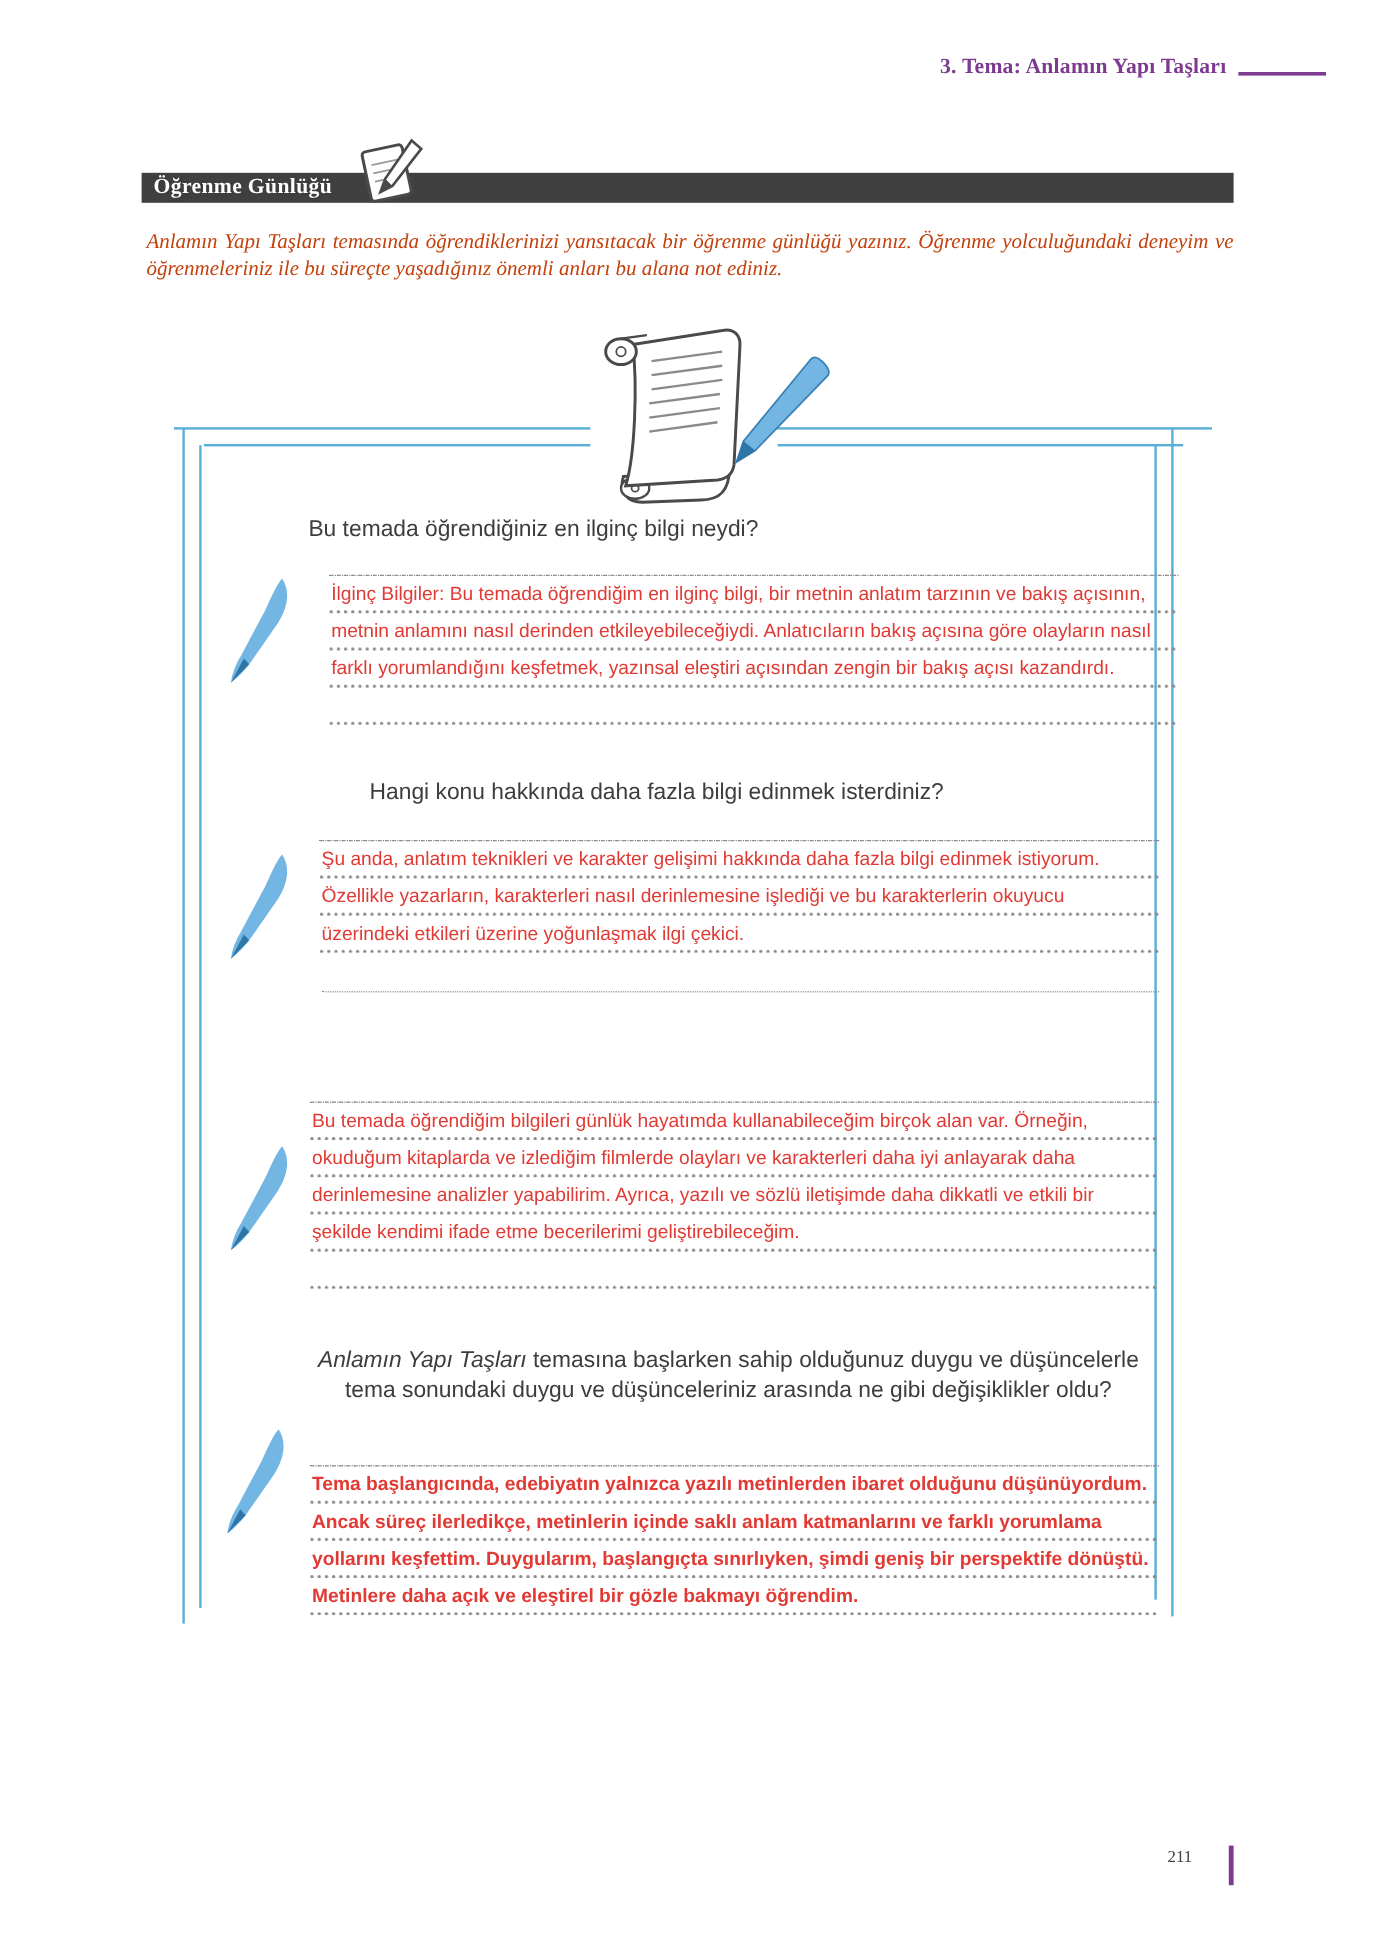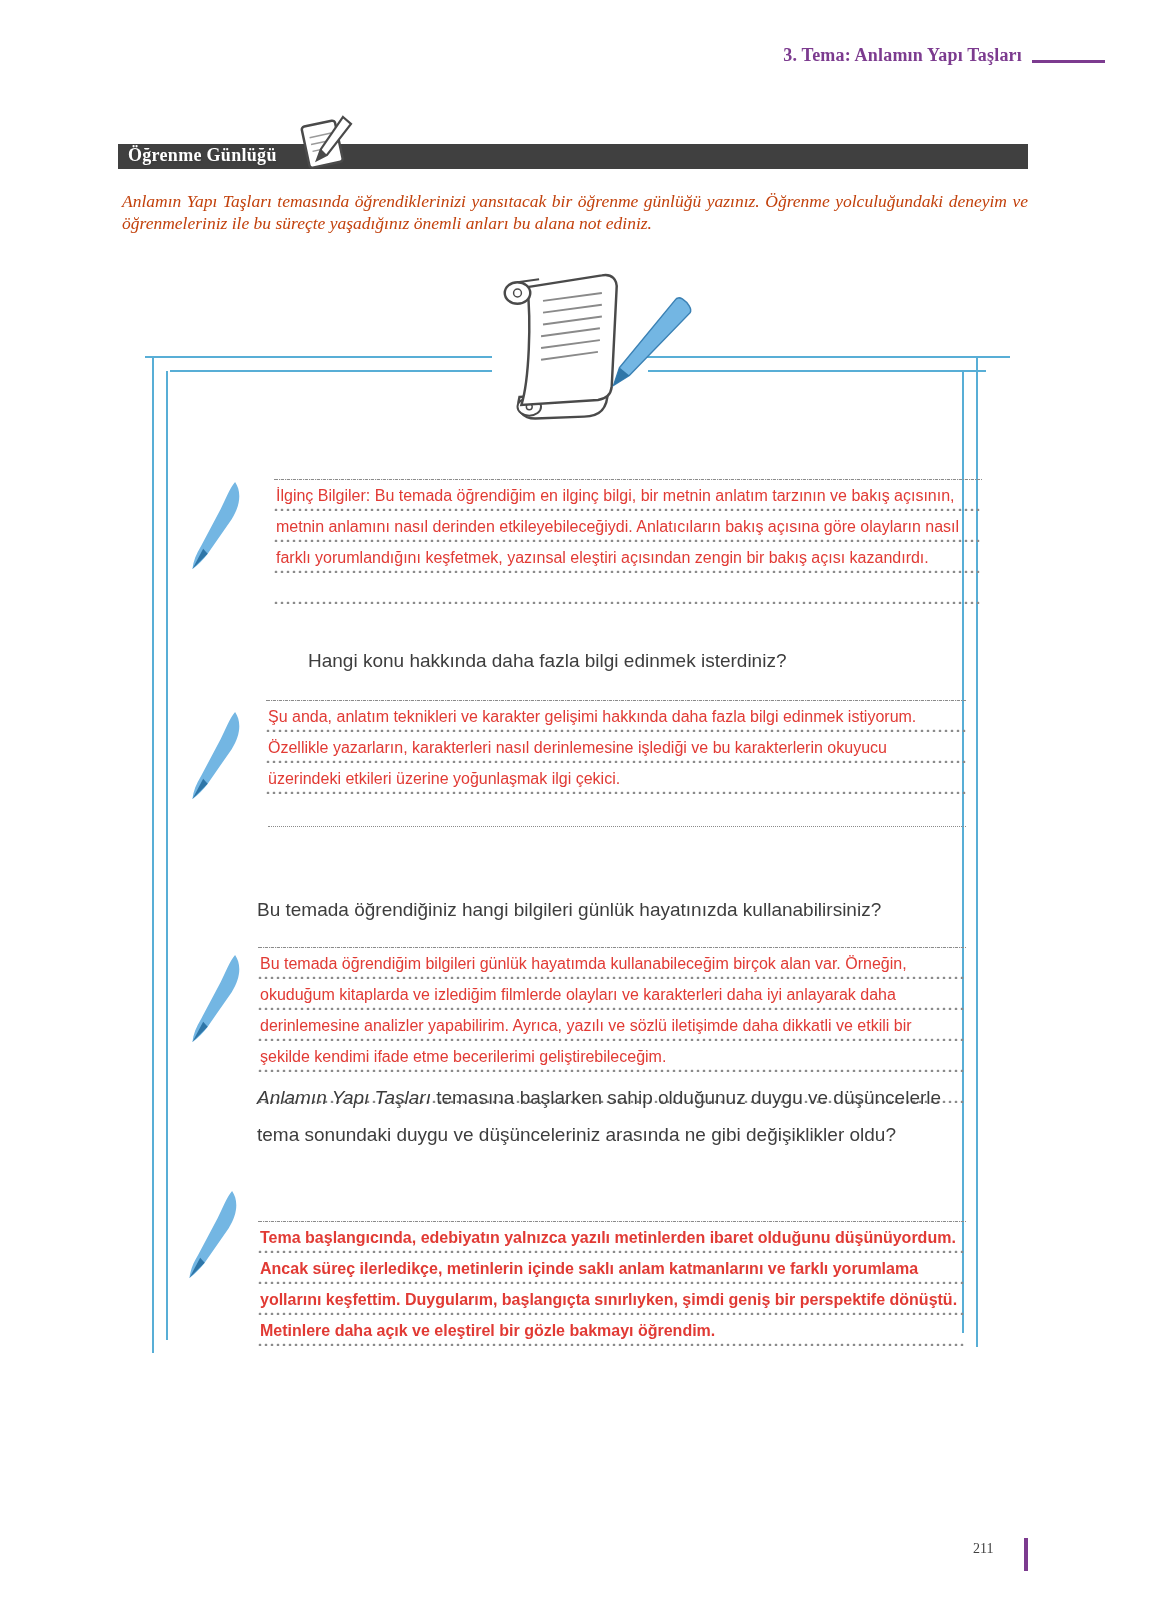--- a/index.html
+++ b/index.html
@@ -44,34 +44,34 @@
   #fl-lv1 { left:152px; top:357px; width:2px; height:996px; }
   #fl-lv2 { left:166px; top:371px; width:2px; height:969px; }
   #fl-rv1 { left:976px; top:357px; width:2px; height:990px; }
   #fl-rv2 { left:962px; top:371px; width:2px; height:962px; }
 
   
   .question { position:absolute; font-size:19px; color:#3d3d3d; }
   #q1 { left:257px; top:431px; }
   #q2 { left:260px; top:650px;margin-left:48px; }
   #q3 { left:257px; top:899px; }
-  #q4 { left:257px; top:1079px; width:700px; line-height:37px; }
+  #q4 { left:257px; top:1121px; width:700px; line-height:25px;text-align:center; }
   .q-italic { font-style:italic; }
 
   
   .answer {
     position:absolute; left:258px; width:708px;
     font-size:16px; line-height:31px; color:#e13a34;
     border-top:1px dotted #8b8b8b; padding:0 2px;
     background-image: radial-gradient(circle at 2px 30px, #8b8b8b 1.1px, rgba(139,139,139,0) 1.7px);
     background-size: 6px 31px;
   }
   #a1 { top:479px;  height:125px;margin-left:16px; }
   #a2 { top:700px;  height:94px; left:266px; width:700px; }
-  #a3 { top:947px;  height:156px; }
+  #a3 { top:918px;  height:156px; }
   #a4 { top:1221px; height:125px;font-weight:bold; }
   .extra-line { position:absolute; left:268px; top:826px; width:698px; height:0; border-top:1px dotted #8b8b8b; }
 
   
   .pen { position:absolute; width:56px; height:102px; transform:rotate(14deg); }
   #pen1 { left:188px; top:477px; }
   #pen2 { left:188px; top:707px; }
   #pen3 { left:188px; top:950px; }
   #pen4 { left:185px; top:1186px; }
 
@@ -134,33 +134,33 @@
 
   <div class="frame" id="fl-tl1"></div>
   <div class="frame" id="fl-tl2"></div>
   <div class="frame" id="fl-tr1"></div>
   <div class="frame" id="fl-tr2"></div>
   <div class="frame" id="fl-lv1"></div>
   <div class="frame" id="fl-lv2"></div>
   <div class="frame" id="fl-rv1"></div>
   <div class="frame" id="fl-rv2"></div>
 
+  <div class="question" id="q1">Bu temada öğrendiğiniz en ilginç bilgi neydi?</div>
   <svg class="pen" id="pen1" viewBox="0 0 44 110">
       <use href="#pen-shape"></use>
     </svg>
   <div class="answer" id="a1">İlginç Bilgiler: Bu temada öğrendiğim en ilginç bilgi, bir metnin anlatım tarzının ve bakış açısının, metnin anlamını nasıl derinden etkileyebileceğiydi. Anlatıcıların bakış açısına göre olayların nasıl farklı yorumlandığını keşfetmek, yazınsal eleştiri açısından zengin bir bakış açısı kazandırdı.</div>
 
   <div class="question" id="q2">Hangi konu hakkında daha fazla bilgi edinmek isterdiniz?</div>
   <svg class="pen" id="pen2" viewBox="0 0 44 110">
       <use href="#pen-shape"></use>
     </svg>
   <div class="answer" id="a2">Şu anda, anlatım teknikleri ve karakter gelişimi hakkında daha fazla bilgi edinmek istiyorum. Özellikle yazarların, karakterleri nasıl derinlemesine işlediği ve bu karakterlerin okuyucu üzerindeki etkileri üzerine yoğunlaşmak ilgi çekici.</div>
   <div class="extra-line"></div>
 
-  <div class="question" id="q3">Bu temada öğrendiğiniz hangi bilgileri günlük hayatınızda kullanabilirsiniz?</div>
   <svg class="pen" id="pen3" viewBox="0 0 44 110">
       <use href="#pen-shape"></use>
     </svg>
   <div class="answer" id="a3">Bu temada öğrendiğim bilgileri günlük hayatımda kullanabileceğim birçok alan var. Örneğin, okuduğum kitaplarda ve izlediğim filmlerde olayları ve karakterleri daha iyi anlayarak daha derinlemesine analizler yapabilirim. Ayrıca, yazılı ve sözlü iletişimde daha dikkatli ve etkili bir şekilde kendimi ifade etme becerilerimi geliştirebileceğim.</div>
 
   <div class="question" id="q4">
     <span class="q-italic">Anlamın Yapı Taşları</span><span> temasına başlarken sahip olduğunuz duygu ve düşüncelerle tema sonundaki duygu ve düşünceleriniz arasında ne gibi değişiklikler oldu?</span>
   </div>
   <svg class="pen" id="pen4" viewBox="0 0 44 110">
       <use href="#pen-shape"></use>

